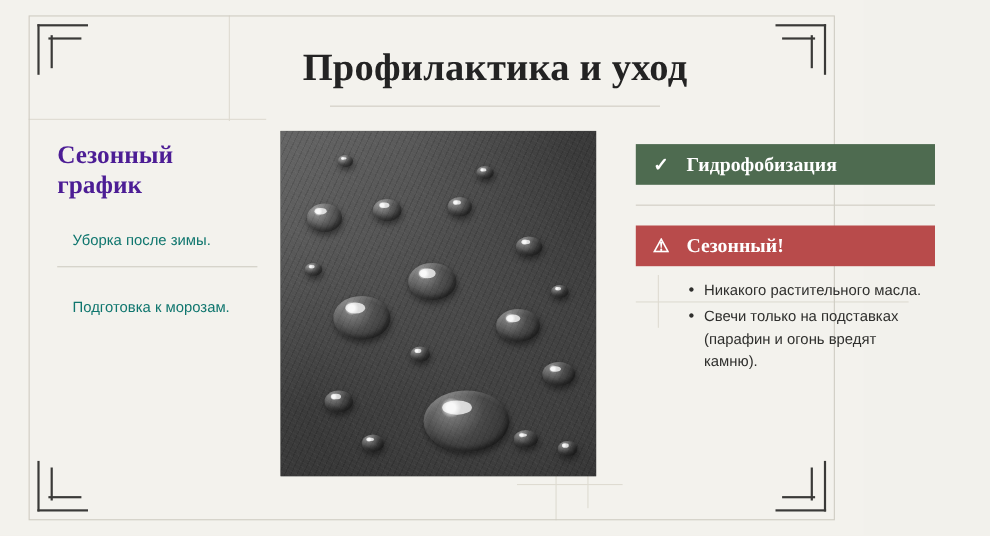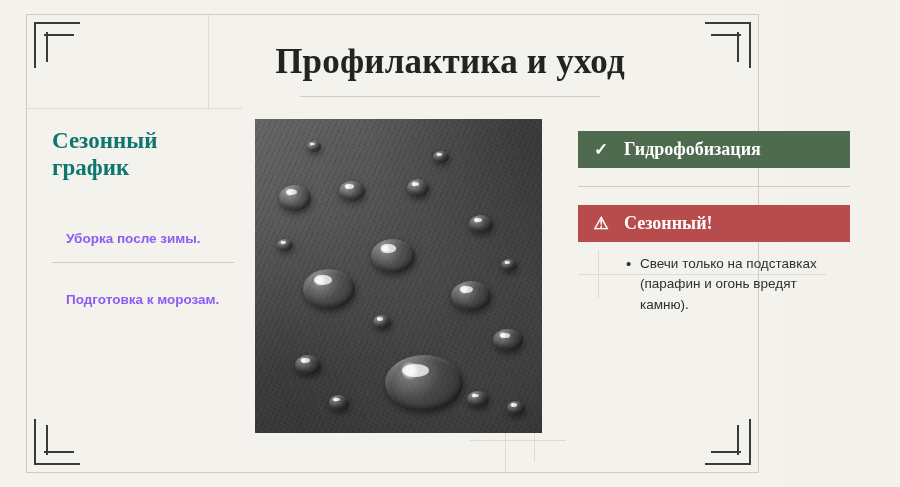--- a/index.html
+++ b/index.html
@@ -101,42 +101,41 @@
   .left-col {
     position: absolute;
     left: 52px;
     top: 128px;
     width: 182px;
   }
   .section-heading {
     font-family: "Liberation Serif", serif;
     font-size: 23px;
     font-weight: bold;
-    color: #0f766e;
+    color: #4c1d95;
     line-height: 1.17;
-    margin-bottom: 36px;
+    margin-bottom: 16px;
   }
   .band {
     background: #4e6b50;
     color: #ffffff;
     font-family: "Liberation Serif", serif;
     font-weight: bold;
     font-size: 17px;
     padding: 7px 0 7px 14px;
     box-sizing: border-box;
     width: 182px;
   }
   .band-body {
     font-size: 13.5px;
-    color: #8b5cf6;
+    color: #0f766e;
     line-height: 1.45;
     padding: 11px 10px 0 14px;
     box-sizing: border-box;
     width: 182px;
-    font-weight: bold;
   }
   .band-rule {
     margin: 14px 0 16px 0;
     width: 182px;
     height: 1px;
     background: #cfccc2;
   }
 
   
   .photo-wrap {
@@ -345,19 +344,20 @@
     </div>
 
     <div class="col-rule"></div>
 
     <div>
       <div class="callout red">
         <span class="ic">⚠</span>
         <span class="tx">Сезонный!</span>
       </div>
       <ul class="bullets">
+        <li>Никакого растительного масла.</li>
         <li>Свечи только на подставках (парафин и огонь вредят камню).</li>
       </ul>
     </div>
 
   </div>
 
 </div>
 
 </body></html>

